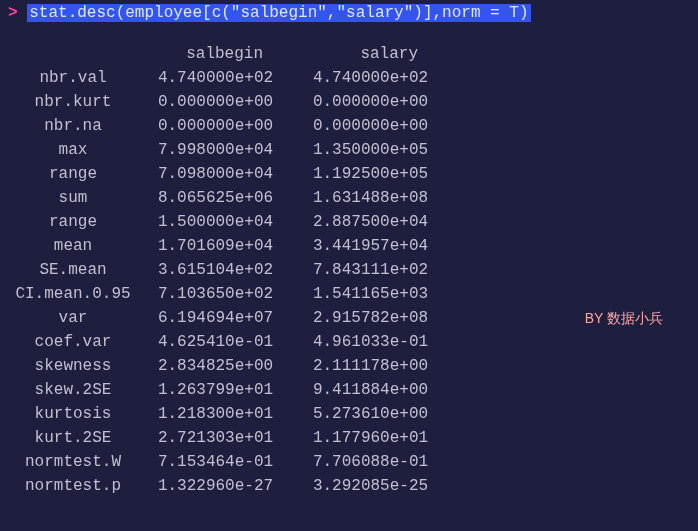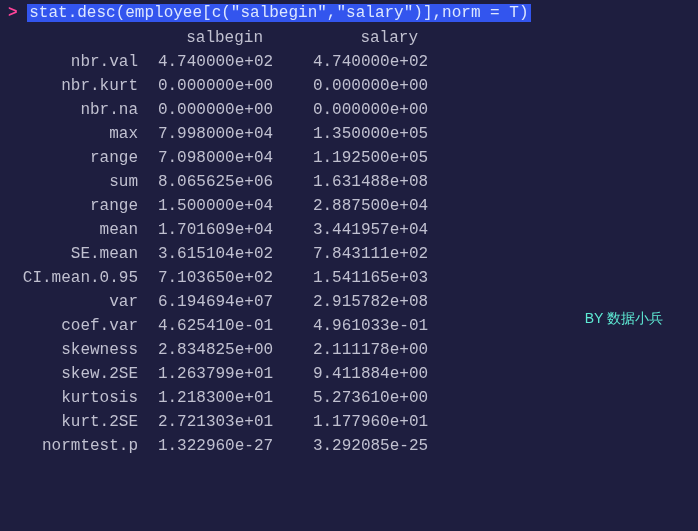--- a/index.html
+++ b/index.html
@@ -25,51 +25,51 @@
       color: #ff4499;
       font-weight: bold;
     }
     .command-text {
       background-color: #3355ee;
       color: #dde7ff;
       padding: 0 2px;
     }
     .output-table {
       border-collapse: collapse;
-      margin-top: 4px;
+      margin-top: 20px;
     }
     .output-table td {
       color: #c0c0d0;
       white-space: pre;
       font-family: 'Consolas', 'Monaco', 'Courier New', monospace;
       line-height: 1.5;
       padding: 0;
       vertical-align: top;
     }
     .col-label {
       width: 130px;
-      text-align: right;
+      text-align: center;
       padding-right: 10px;
     }
     .col-val {
       width: 155px;
       text-align: center;
     }
     .header-row td {
       text-align: right;
       padding-right: 30px;
     }
     .header-row .col-label {
       text-align: left;
     }
     .watermark {
       position: absolute;
       right: 35px;
       top: 310px;
-      color: #5eead4;
+      color: #fca5a5;
       font-size: 14px;
       font-family: sans-serif;
     }
   </style>
 </head>
 <body>
 
 <div class="prompt-line">
   <span class="prompt-char">&gt;</span>
   <span> </span>
@@ -159,20 +159,25 @@
         <td class="col-label">kurtosis</td>
         <td class="col-val">1.218300e+01</td>
         <td class="col-val">5.273610e+00</td>
       </tr>
       <tr>
         <td class="col-label">kurt.2SE</td>
         <td class="col-val">2.721303e+01</td>
         <td class="col-val">1.177960e+01</td>
       </tr>
       <tr>
+        <td class="col-label">normtest.W</td>
+        <td class="col-val">7.153464e-01</td>
+        <td class="col-val">7.706088e-01</td>
+      </tr>
+      <tr>
         <td class="col-label">normtest.p</td>
         <td class="col-val">1.322960e-27</td>
         <td class="col-val">3.292085e-25</td>
       </tr>
     </tbody>
 </table>
 
 <div class="watermark">BY 数据小兵</div>
 
 </body></html>

